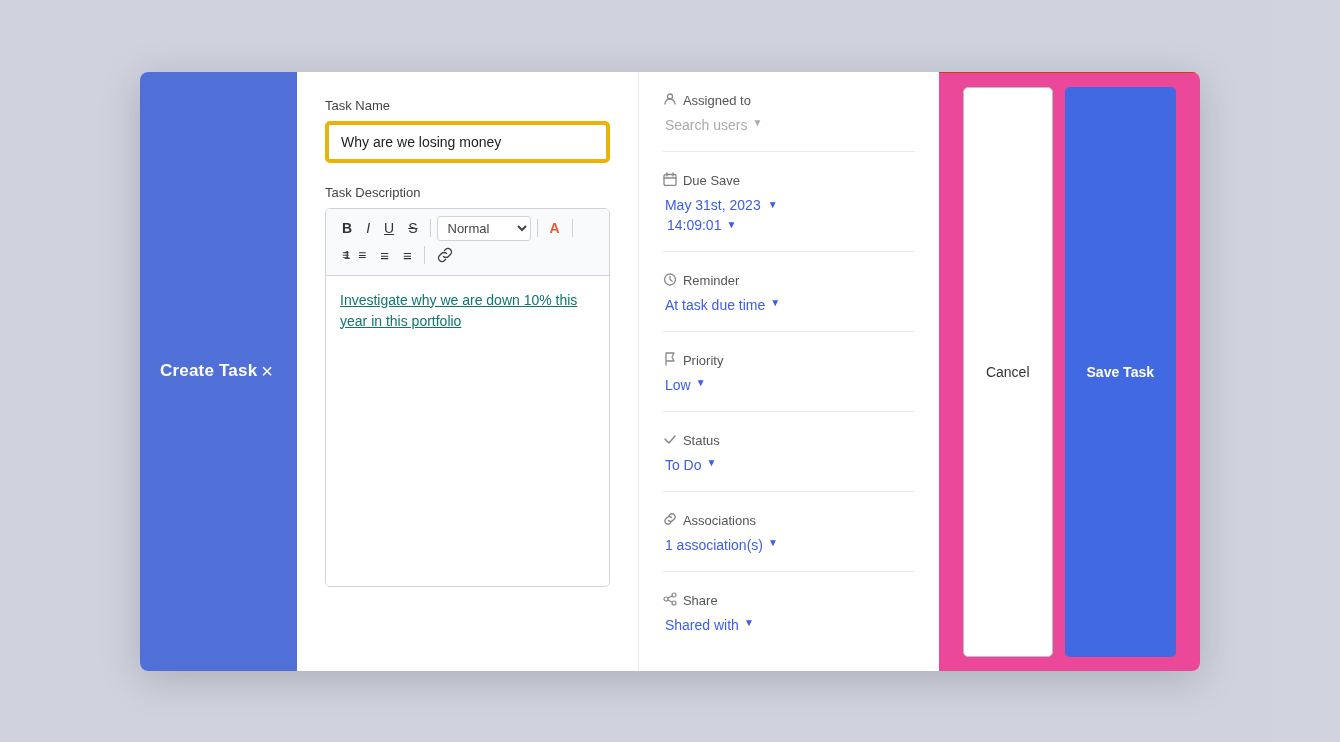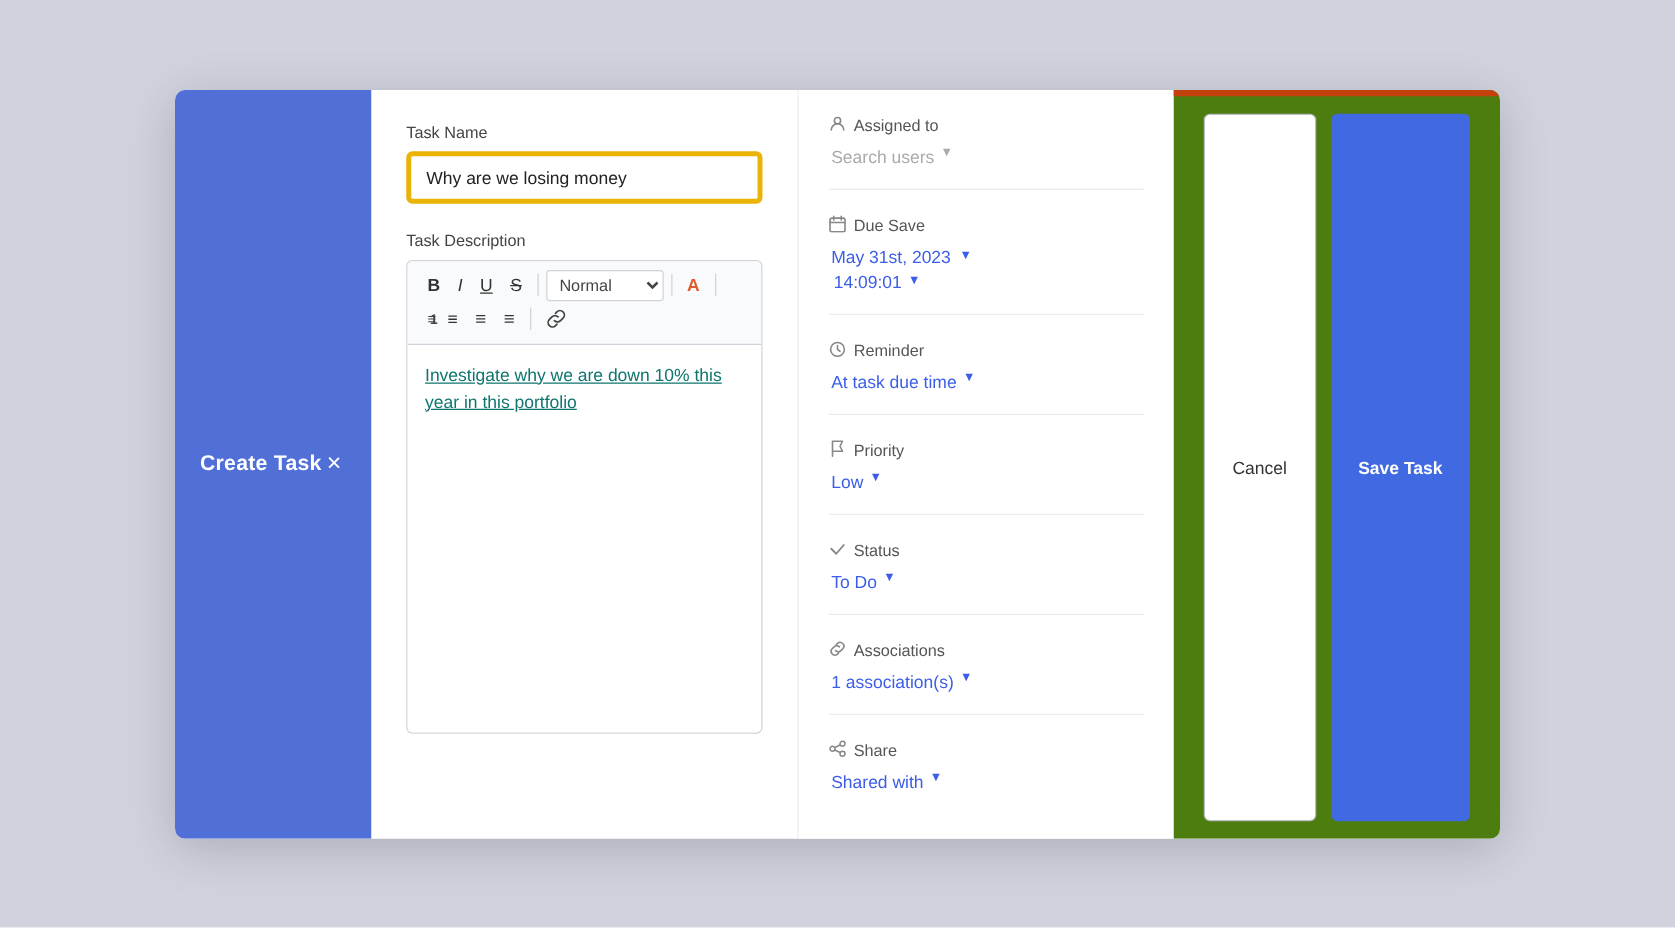--- a/index.html
+++ b/index.html
@@ -172,25 +172,25 @@
       padding: 14px 14px;
       font-size: 14px;
       color: #0f766e;
       line-height: 1.5;
       background: #fff;
       text-decoration: underline;
     }
 
     .modal-footer {
       padding: 14px 24px;
-      background: #4d7c0f;
+      background: #ec4899;
       display: flex;
       justify-content: space-between;
       gap: 12px;
-      border-top: 5px solid #c2410c;
+      border-top: 1px solid #c2410c;
       flex-shrink: 0;
     }
 
     .btn-cancel {
       padding: 9px 22px;
       border: 1px solid #bbbdc4;
       border-radius: 5px;
       background: #fff;
       color: #333;
       font-size: 14px;

